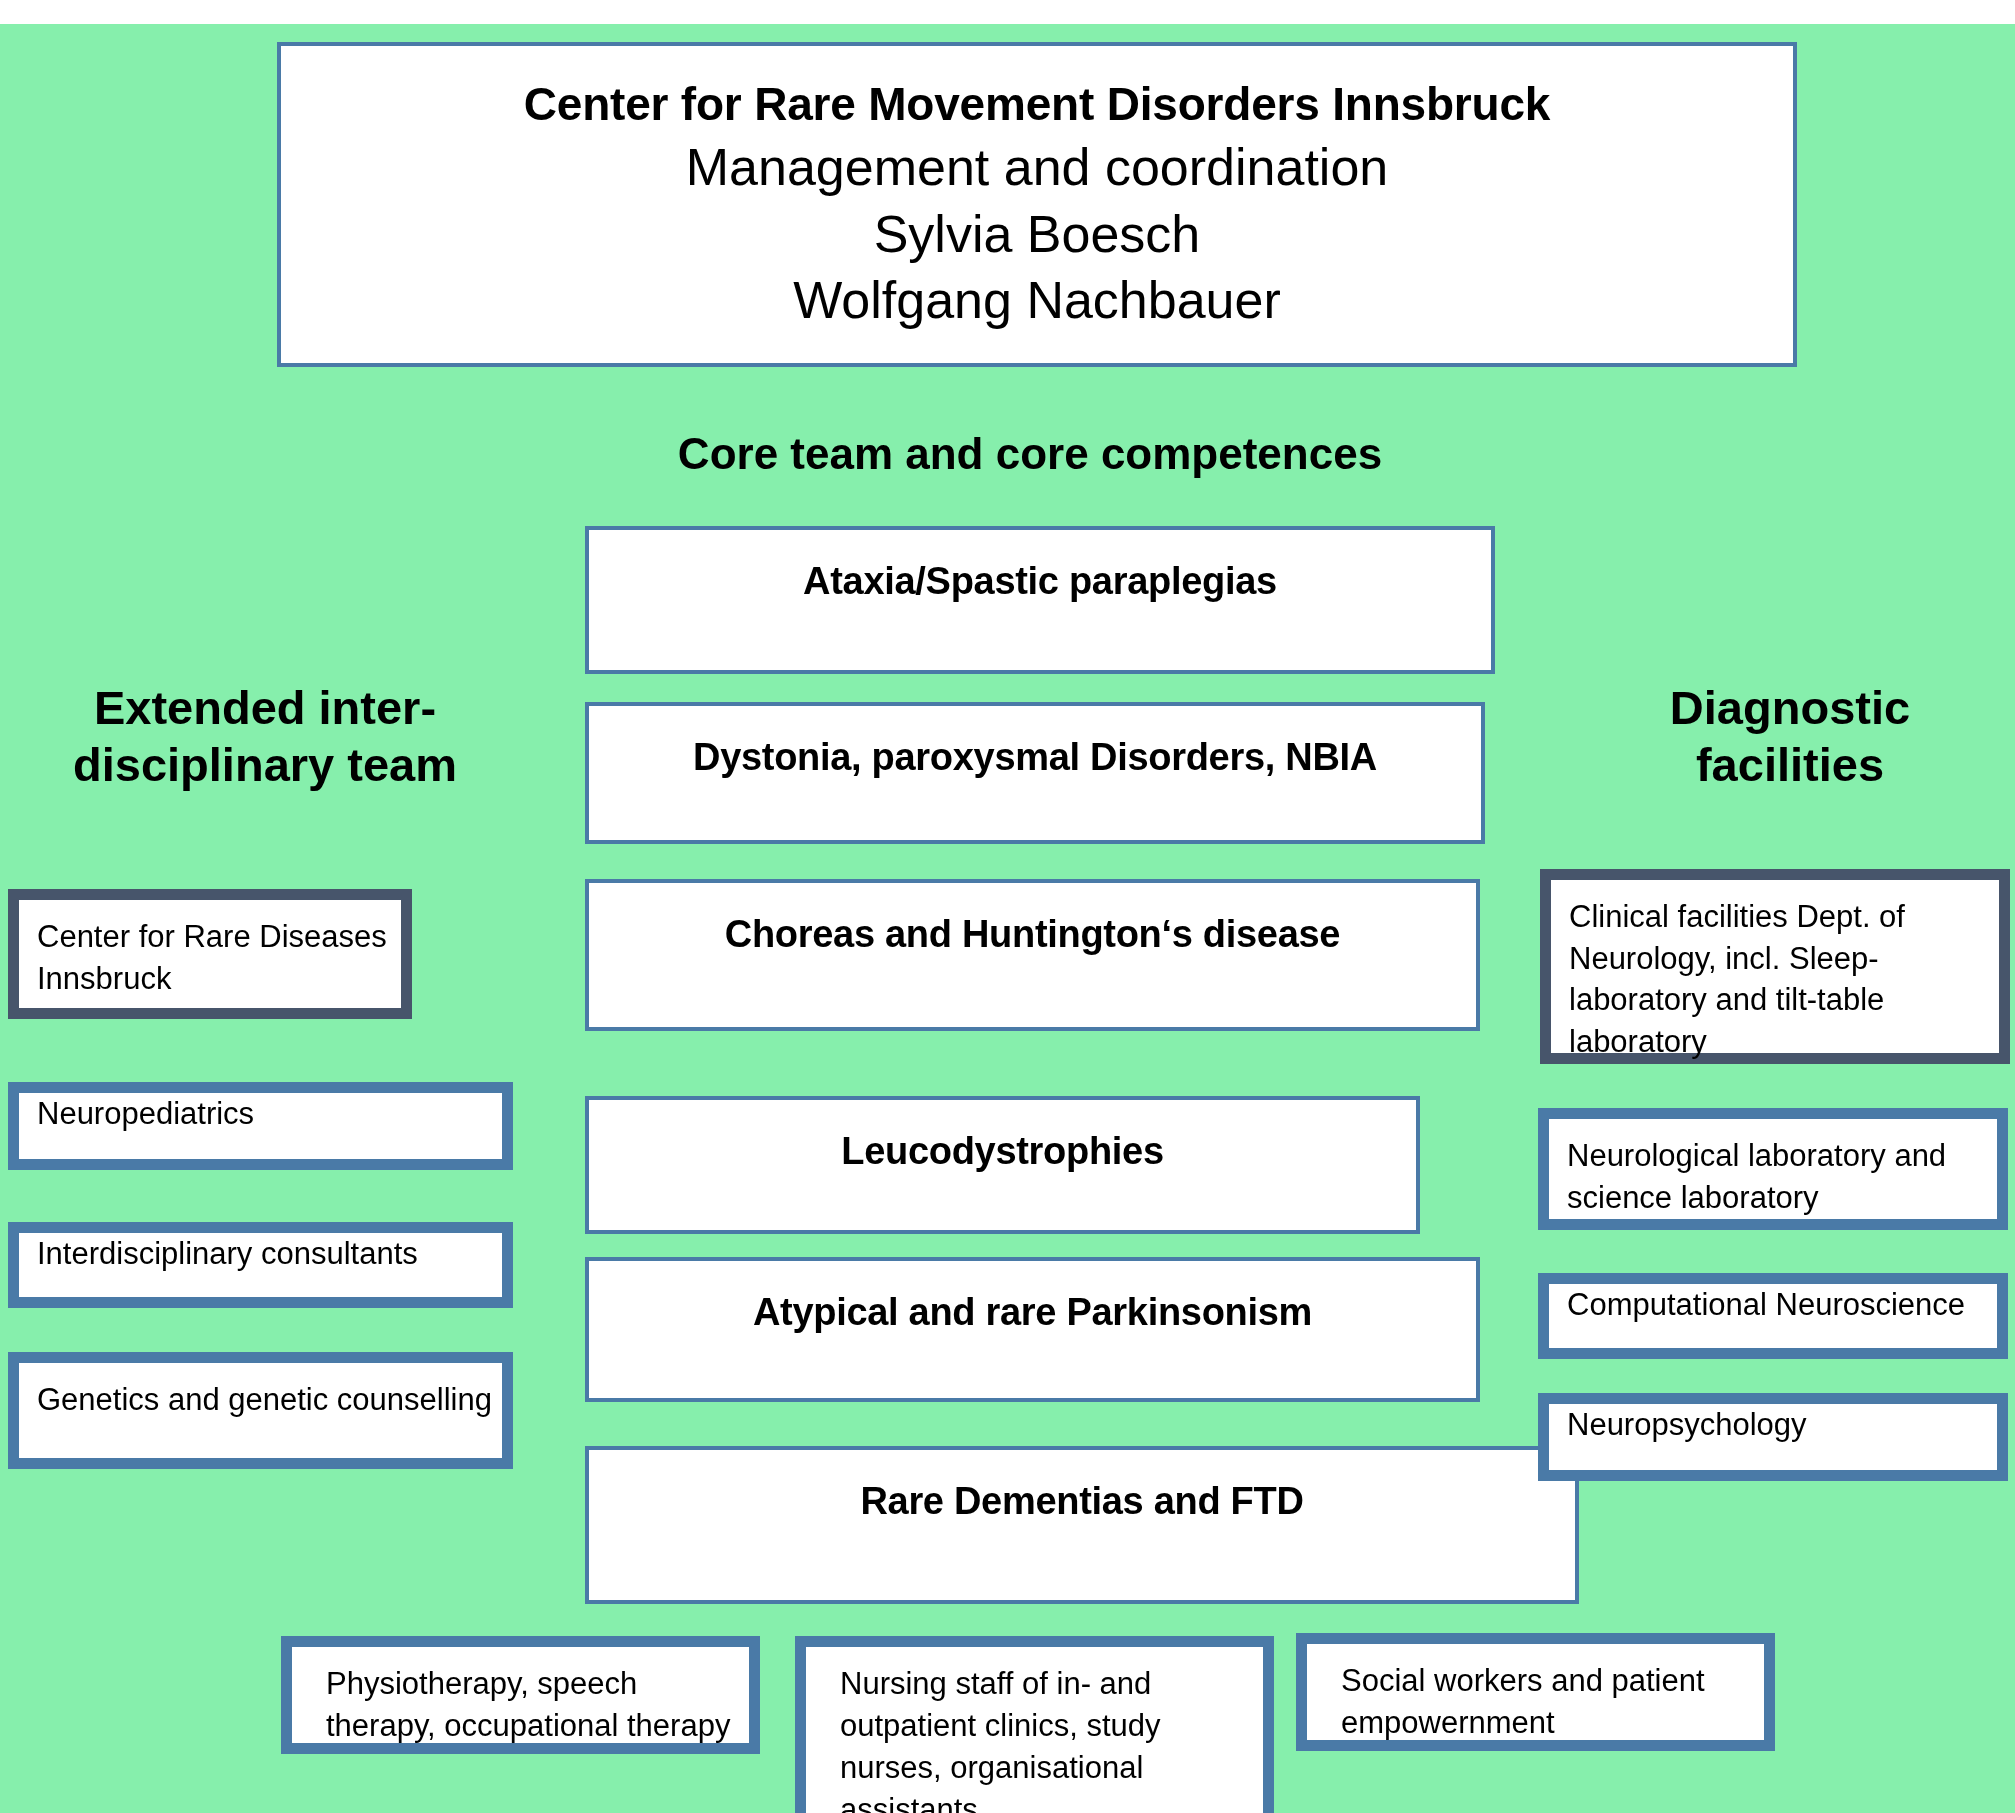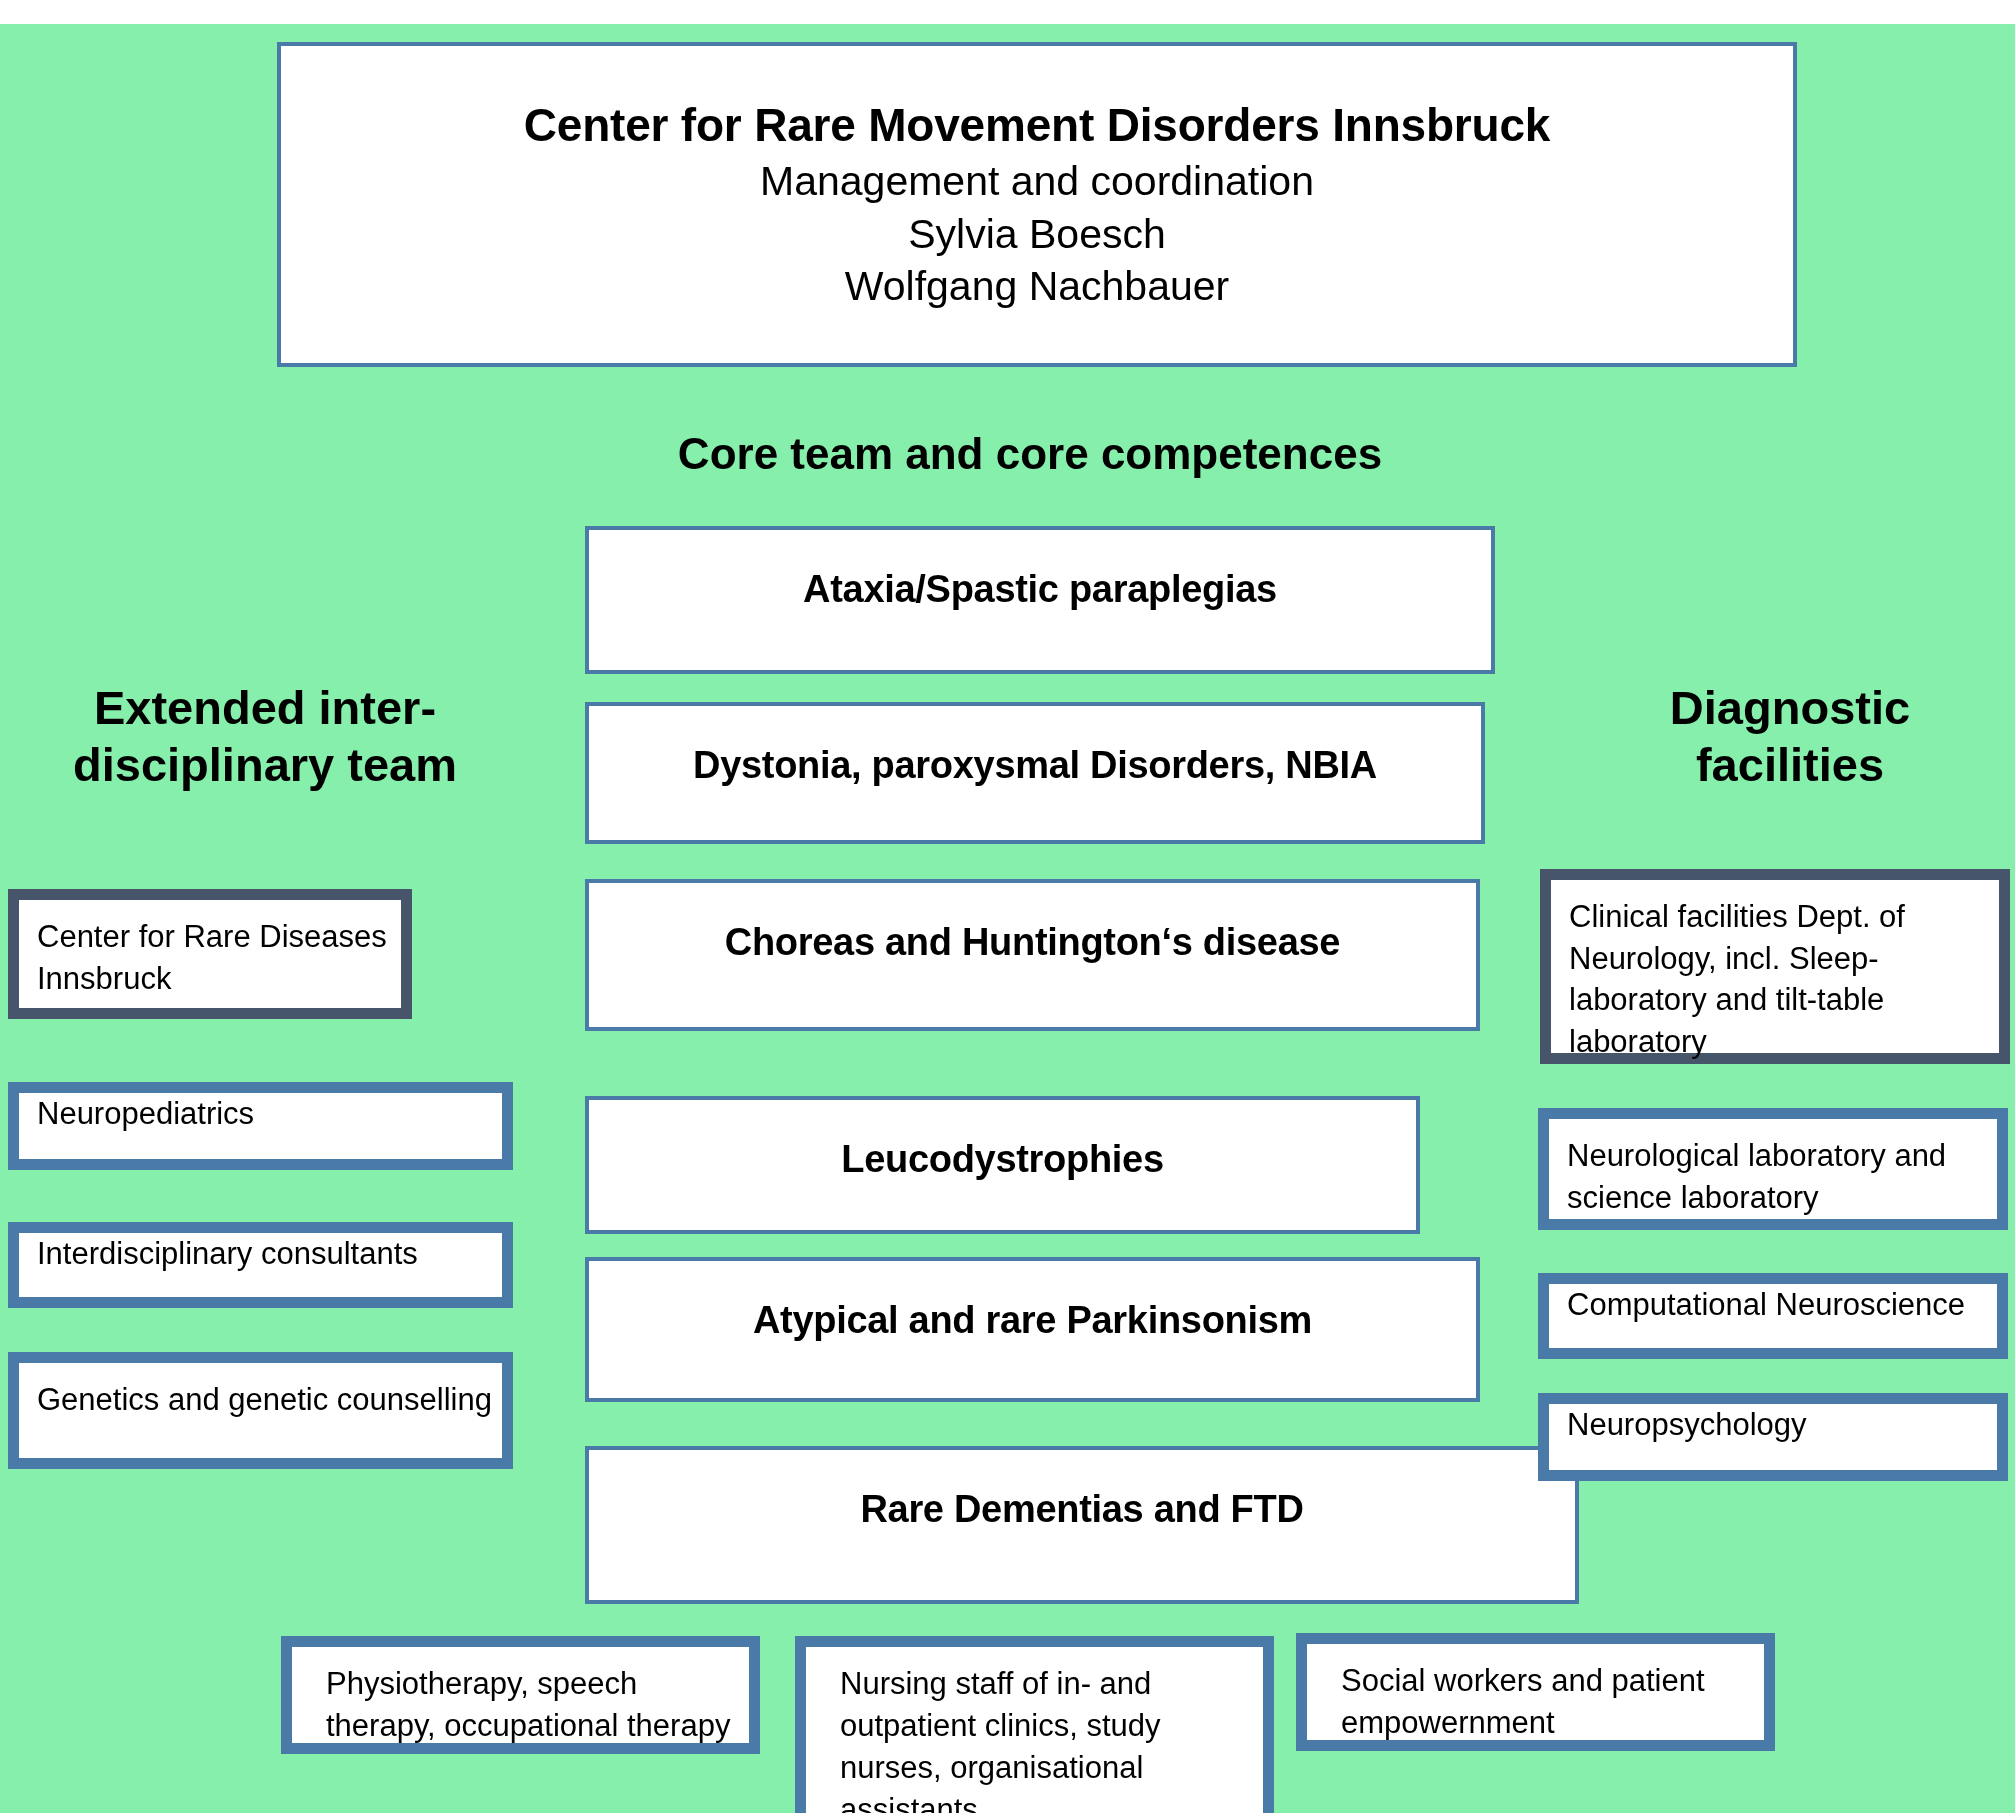--- a/index.html
+++ b/index.html
@@ -49,40 +49,40 @@
   }
   .hdr-title {
     display: block;
     font-weight: bold;
     font-size: 46px;
     letter-spacing: -0.2px;
   }
   .hdr-line {
     display: block;
     font-weight: normal;
-    font-size: 41px;
+    font-size: 52px;
   }
 
   .core-label {
     position: absolute;
     text-align: center;
     font-weight: bold;
     font-size: 44px;
   }
 
   .center-text {
     width: 100%;
     text-align: center;
     font-weight: bold;
     font-size: 38px;
     letter-spacing: -0.3px;
   }
   .box--center {
     align-items: flex-start;
-    padding-top: 38px;
+    padding-top: 30px;
   }
 
   .col-title {
     position: absolute;
     text-align: center;
     font-weight: bold;
     font-size: 47px;
     line-height: 1.22;
   }
 

